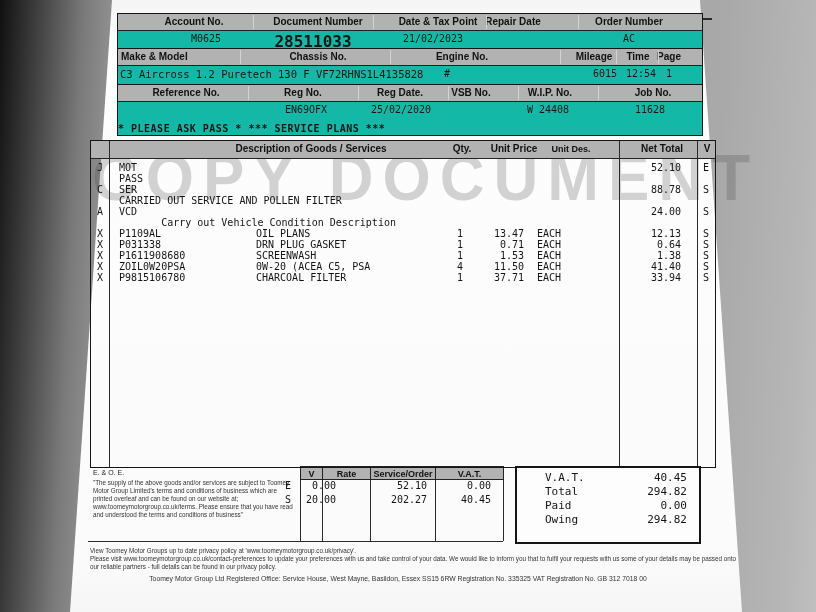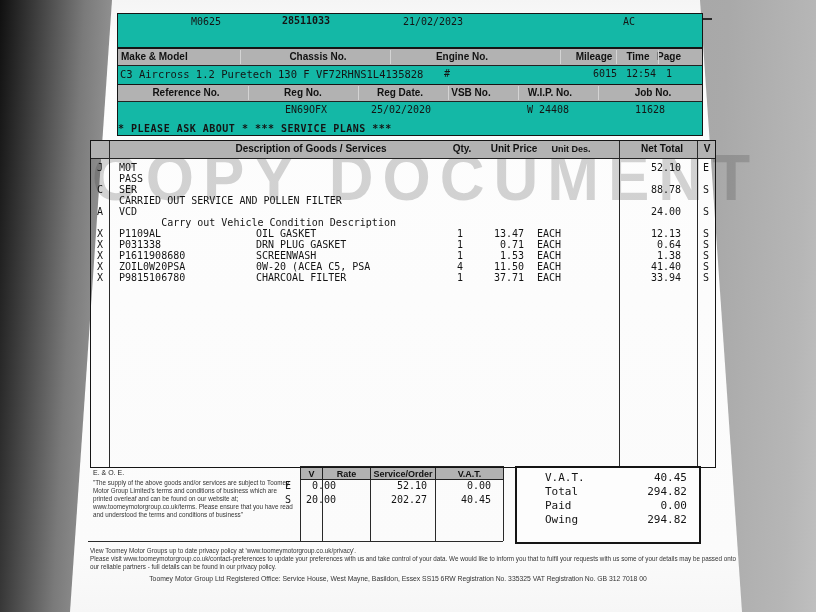--- a/index.html
+++ b/index.html
@@ -74,23 +74,34 @@
 </head>
 <body>
 
 <div class="scene">
   <div class="page"></div>
   <div class="topdash"></div>
 
   <div class="watermark">COPY DOCUMENT</div>
 
   <div class="band" style="top:13px">
+    <div class="band-hdr">
+      <span class="lbl ctr" style="left:76px">Account No.</span>
+      <span class="lbl ctr" style="left:200px">Document Number</span>
+      <span class="lbl ctr" style="left:320px">Date &amp; Tax Point</span>
+      <span class="lbl ctr" style="left:395px">Repair Date</span>
+      <span class="lbl ctr" style="left:511px">Order Number</span>
+      <span class="sep" style="left:135px"></span>
+        <span class="sep" style="left:255px"></span>
+      <span class="sep" style="left:368px"></span>
+        <span class="sep" style="left:460px"></span>
+    </div>
     <div class="band-val">
       <span class="val mono ctr" style="left:88px">M0625</span>
-      <span class="val mono ctr" style="left:188px;font-weight:bold;font-size:10px;top:1px">28511033</span>
+      <span class="val mono ctr" style="left:195px;font-weight:bold;font-size:16px;top:1px">28511033</span>
       <span class="val mono ctr" style="left:315px">21/02/2023</span>
       <span class="val mono ctr" style="left:395px"></span>
       <span class="val mono ctr" style="left:511px">AC</span>
     </div>
   </div>
 
   <div class="band" style="top:48px">
     <div class="band-hdr">
       <span class="lbl" style="left:3px">Make &amp; Model</span>
       <span class="lbl ctr" style="left:200px">Chassis No.</span>
@@ -130,21 +141,21 @@
     <div class="band-val">
       <span class="val mono ctr" style="left:68px"></span>
       <span class="val mono ctr" style="left:188px">EN69OFX</span>
       <span class="val mono ctr" style="left:283px">25/02/2020</span>
       <span class="val mono ctr" style="left:353px"></span>
       <span class="val mono ctr" style="left:430px">W 24408</span>
       <span class="val mono ctr" style="left:532px">11628</span>
     </div>
   </div>
 
-  <div class="notice mono">* PLEASE ASK ABOUT * *** SERVICE PLANS ***</div>
+  <div class="notice mono">* PLEASE ASK PASS * *** SERVICE PLANS ***</div>
 
   <div class="goods">
     <div class="goods-hdr">
       <span class="lbl ctr" style="left:220px">Description of Goods / Services</span>
       <span class="lbl ctr" style="left:371px">Qty.</span>
       <span class="lbl ctr" style="left:423px">Unit Price</span>
       <span class="lbl ctr" style="left:480px;font-size:9px;top:3px">Unit Des.</span>
       <span class="lbl ctr" style="left:571px">Net Total</span>
       <span class="lbl ctr" style="left:616px">V</span>
     </div>
@@ -215,21 +226,21 @@
           <span class="g-qty mono"></span>
           <span class="g-price mono"></span>
           <span class="g-unit mono"></span>
           <span class="g-net mono"></span>
           <span class="g-v mono"></span>
         </div>
 
         <div class="g-row">
           <span class="g-code mono">X</span>
           <span class="g-t1 mono">P1109AL</span>
-          <span class="g-t2 mono">OIL GASKET</span>
+          <span class="g-t2 mono">OIL PLANS</span>
           <span class="g-qty mono">1</span>
           <span class="g-price mono">13.47</span>
           <span class="g-unit mono">EACH</span>
           <span class="g-net mono">12.13</span>
           <span class="g-v mono">S</span>
         </div>
 
         <div class="g-row">
           <span class="g-code mono">X</span>
           <span class="g-t1 mono">P031338</span>

